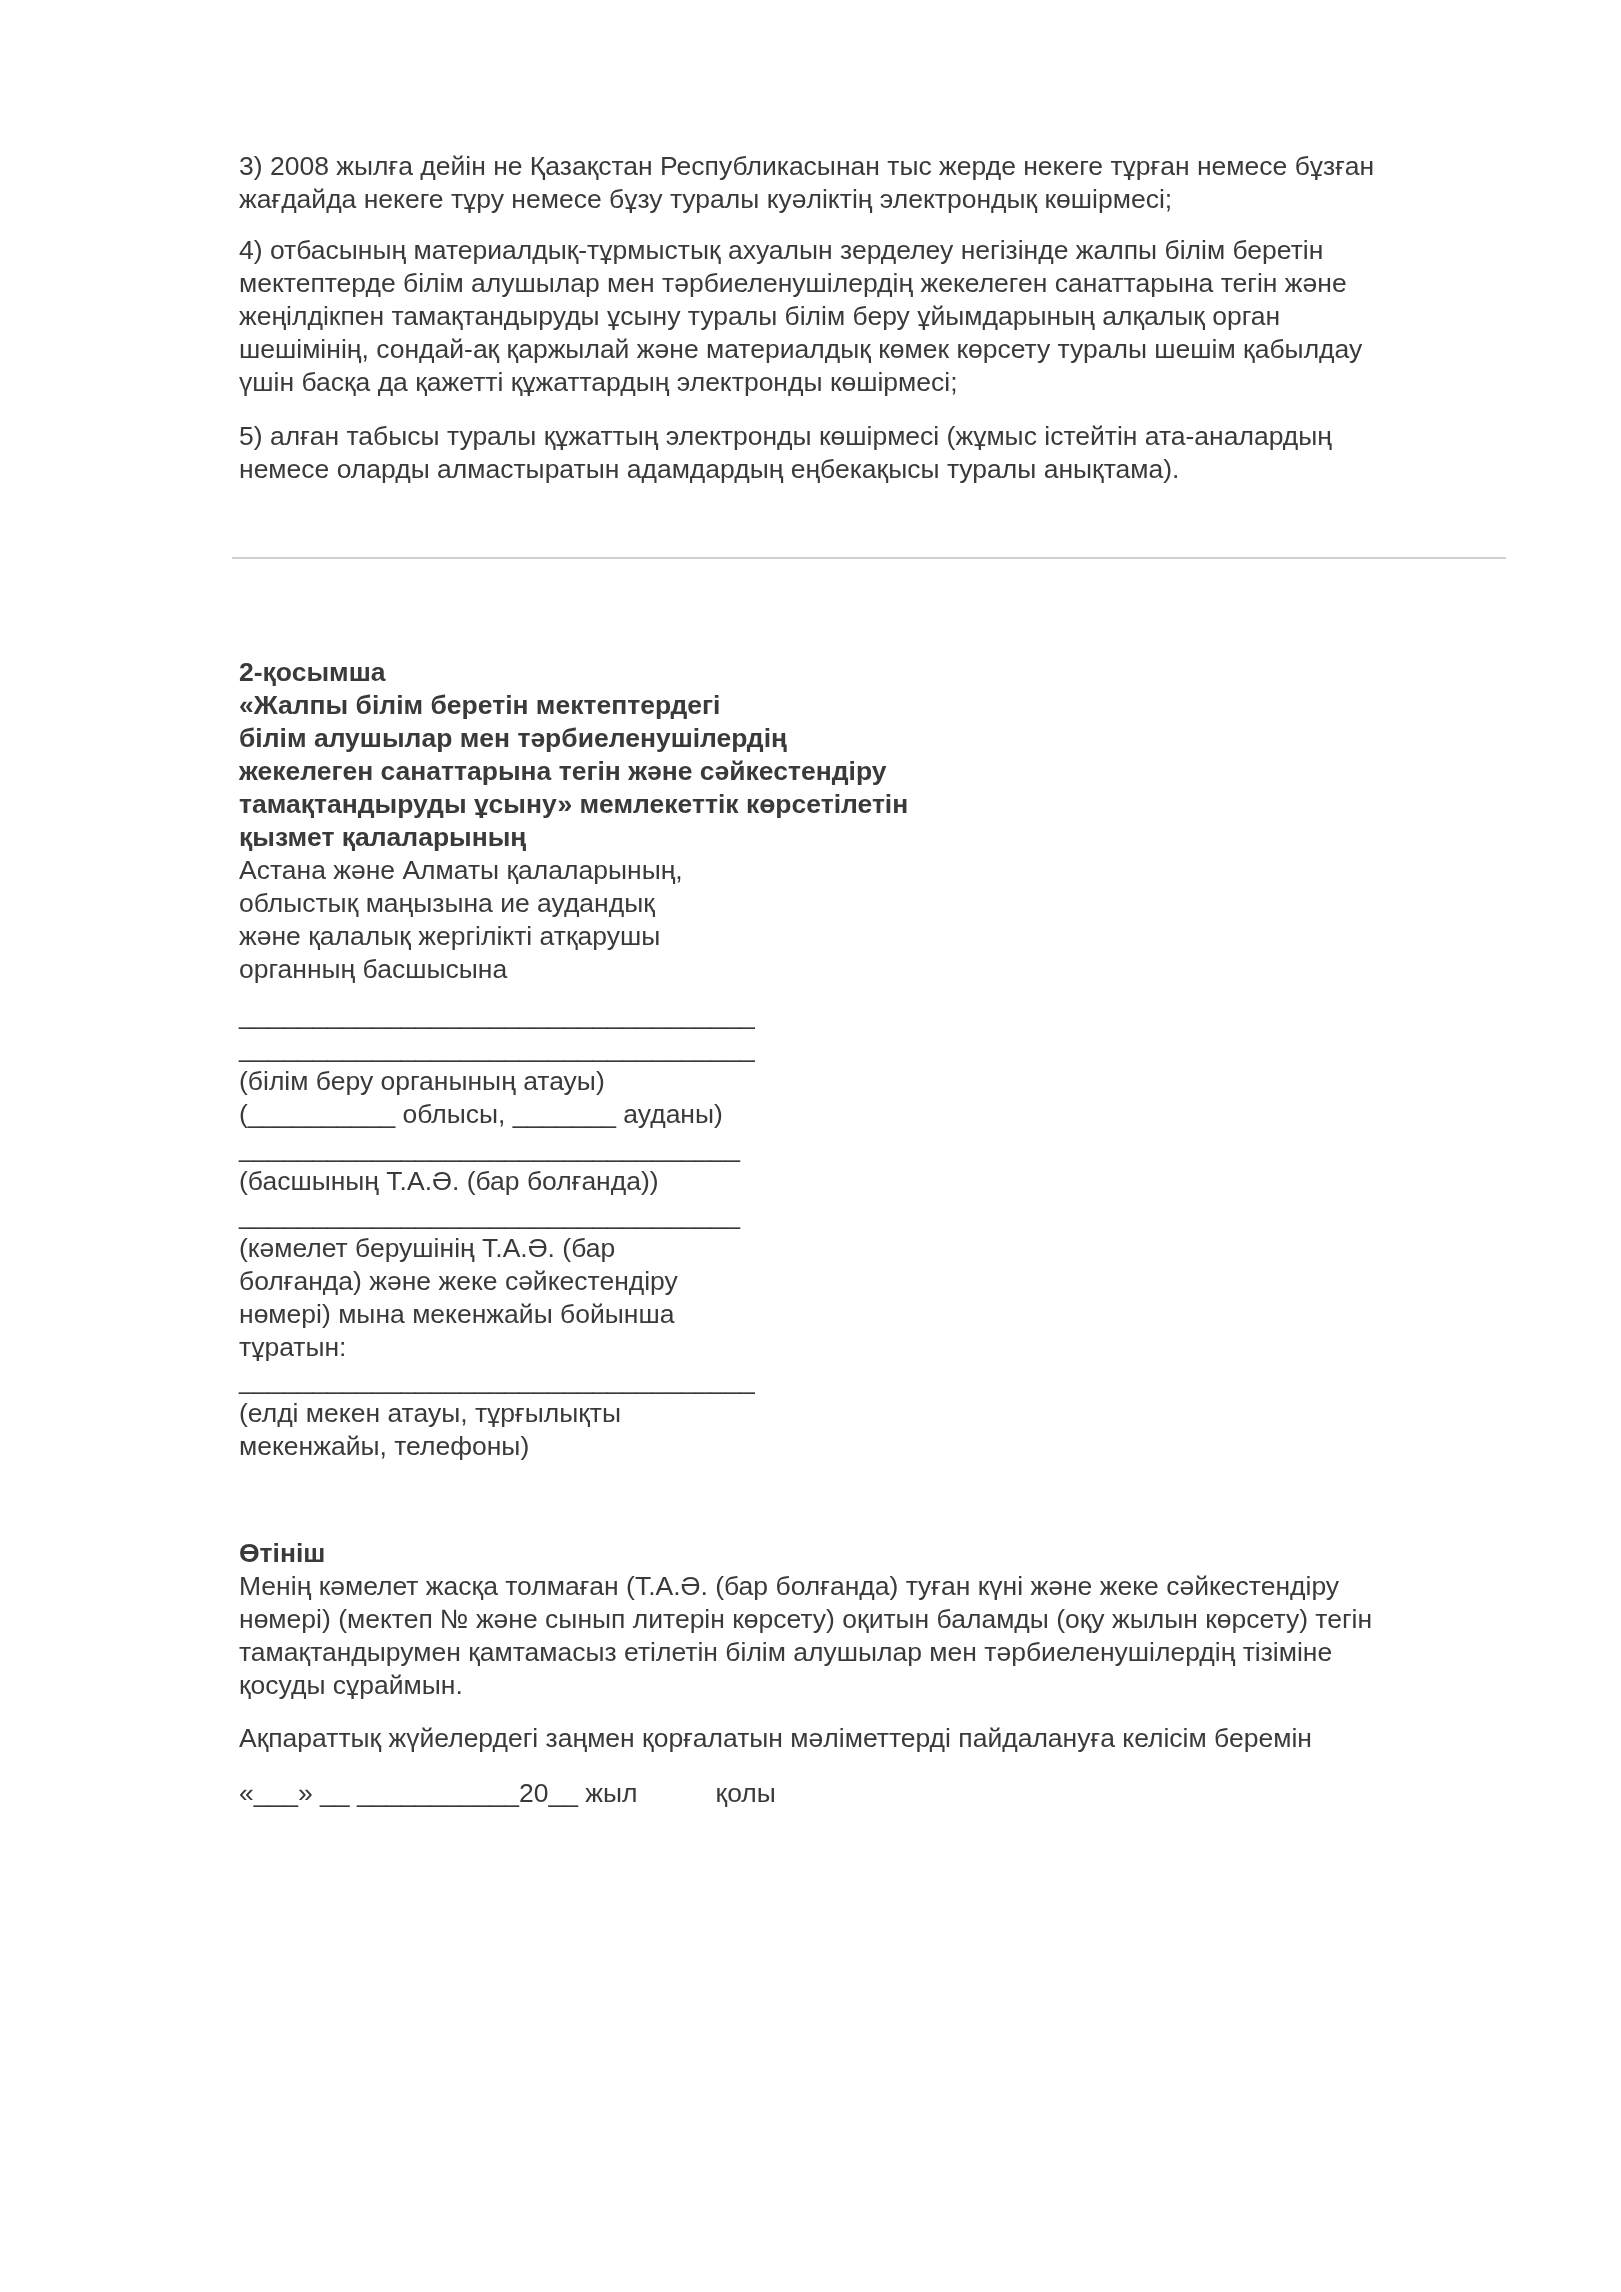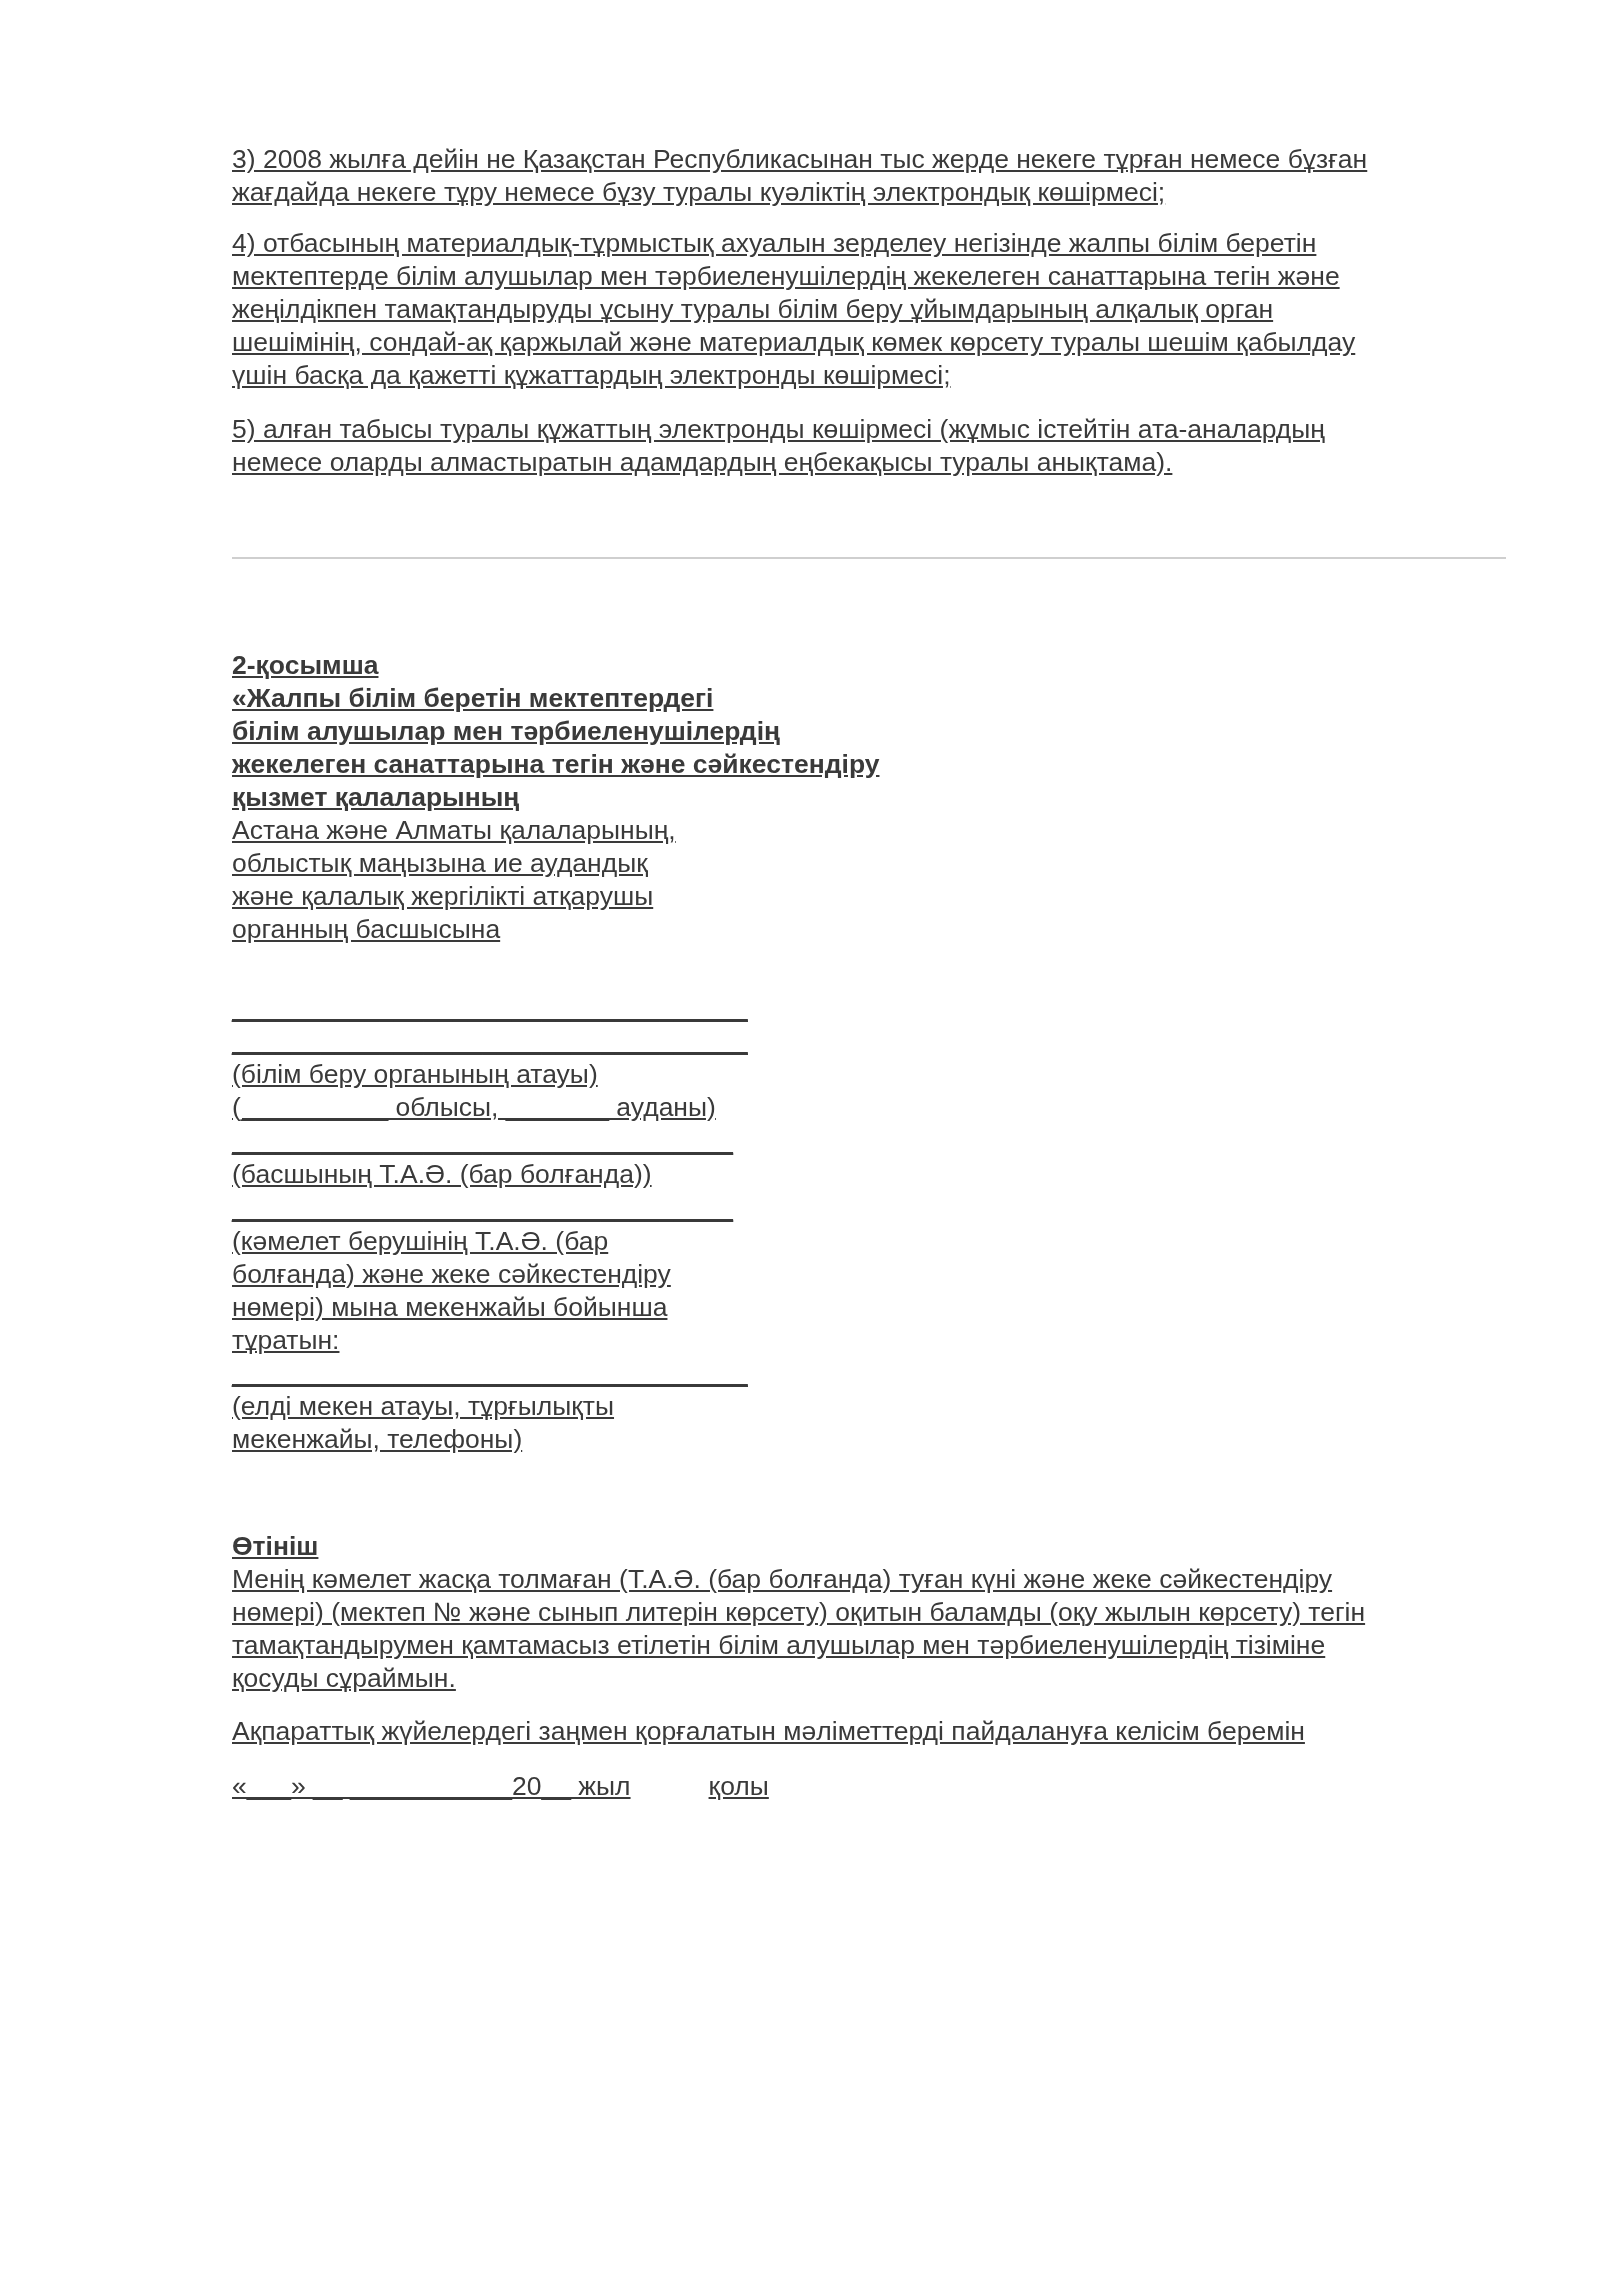--- a/index.html
+++ b/index.html
@@ -19,23 +19,22 @@
     }
     .page {
       position: absolute;
       left: 232px;
       top: 0;
       width: 1284px;
     }
     .block {
       position: absolute;
       left: 0;
-      margin: 0;
+      margin: 7px;
       white-space: normal;
-      text-decoration: underline;
     }
     .line {
       display: block;
       white-space: nowrap;
     }
     .bold { font-weight: bold; }
     .hr {
       position: absolute;
       left: 0;
       top: 557px;
@@ -76,20 +75,21 @@
     <span class="line">немесе оларды алмастыратын адамдардың еңбекақысы туралы анықтама).</span>
   </p>
 
   <div class="hr"></div>
 
   <div class="block" style="top:649px;">
     <span class="line bold">2-қосымша</span>
     <span class="line bold">«Жалпы білім беретін мектептердегі</span>
     <span class="line bold">білім алушылар мен тәрбиеленушілердің</span>
     <span class="line bold">жекелеген санаттарына тегін және сәйкестендіру</span>
+    <span class="line bold">тамақтандыруды ұсыну» мемлекеттік көрсетілетін</span>
     <span class="line bold">қызмет қалаларының</span>
     <span class="line">Астана және Алматы қалаларының,</span>
     <span class="line">облыстық маңызына ие аудандық</span>
     <span class="line">және қалалық жергілікті атқарушы</span>
     <span class="line">органның басшысына</span>
   </div>
 
   <div class="block" style="top:992px;">
     <span class="uline">___________________________________</span>
     <span class="uline">___________________________________</span>

